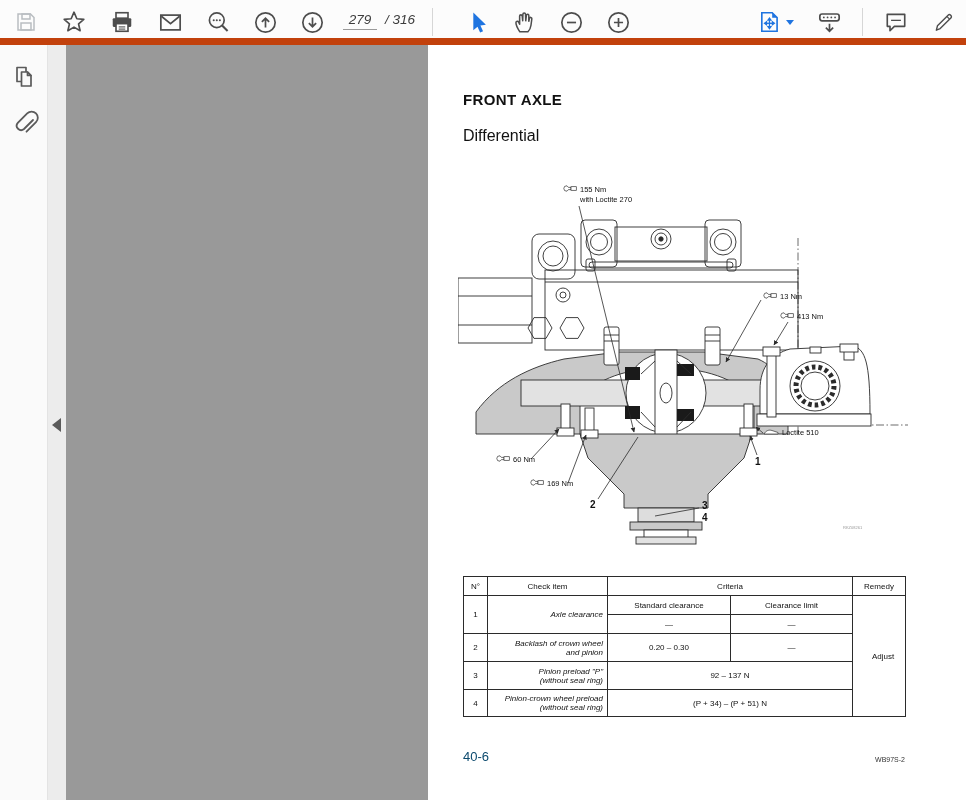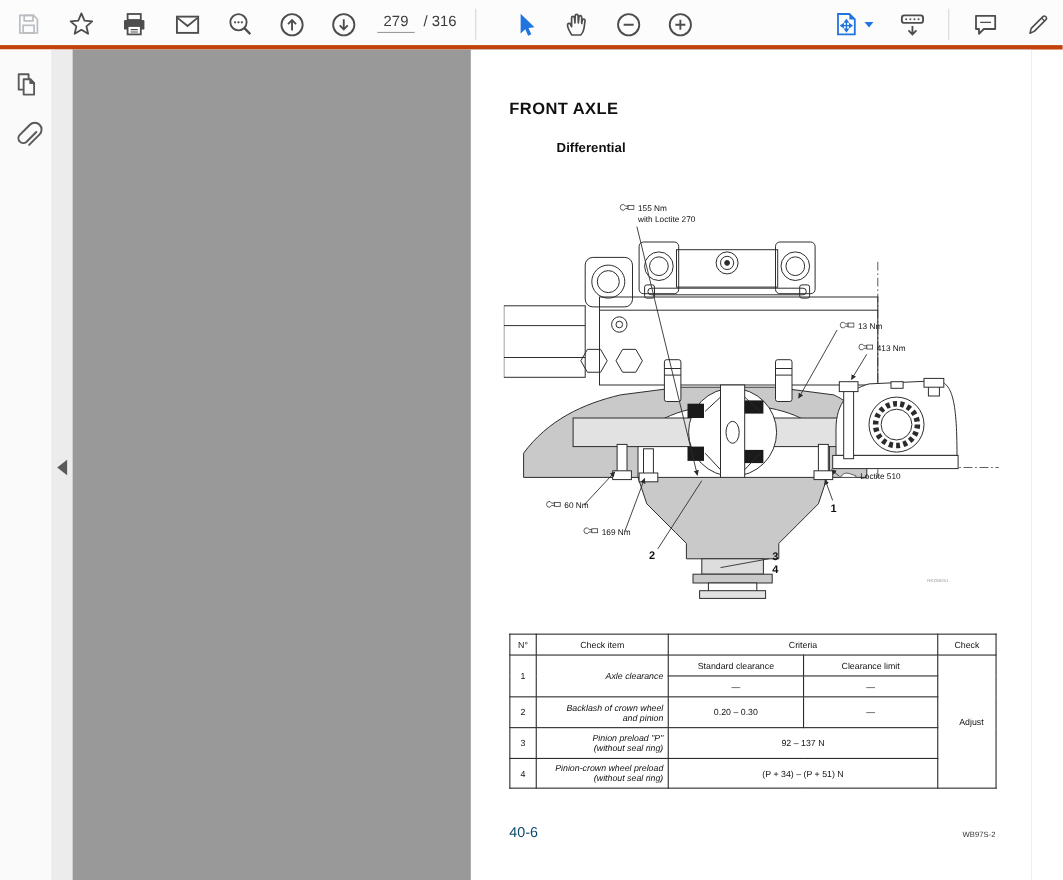--- a/index.html
+++ b/index.html
@@ -1,21 +1,21 @@
 <!DOCTYPE html>
 <html><head>
 <meta charset="utf-8">
 <style>
   * { margin:0; padding:0; box-sizing:border-box; }
   html,body { width:966px; height:800px; overflow:hidden; background:#fff;
               font-family:"Liberation Sans", sans-serif; }
 
   
   .toolbar { position:absolute; left:0; top:0; width:966px; height:45px;
-             background:#fcfcfc; border-bottom:4px solid #c2410c; }
+             background:#fcfcfc; border-bottom:7px solid #c2410c;font-style:italic; }
   .tb { position:absolute; top:9px; width:26px; height:26px; display:flex;
         align-items:center; justify-content:center; cursor:pointer; }
   .tb svg { display:block; }
   .tb-sep { position:absolute; top:8px; width:1px; height:28px; background:#d6d6d6; }
   .page-field { position:absolute; left:343px; top:12px; font-size:13.5px; color:#3c3c3c; }
   .page-field .cur { display:inline-block; min-width:34px; text-align:center;
                      border-bottom:1px solid #9a9a9a; padding-bottom:2px; }
   .page-field .tot { margin-left:8px; color:#3c3c3c; }
   .zoom-field { position:absolute; left:652px; top:12px; font-size:13.5px; color:#3c3c3c;
                 border-bottom:1px solid #b5b5b5; padding:0 6px 3px 6px; display:flex;
@@ -33,21 +33,21 @@
   .rail-strip { width:18px; background:#ececec; position:relative; }
   .collapse-tri { position:absolute; left:4px; top:373px; width:0; height:0; cursor:pointer;
                   border-top:7px solid transparent; border-bottom:7px solid transparent;
                   border-right:9px solid #5a5a5a; }
   .canvas { flex:1; background:#999999; position:relative; overflow:hidden; }
   .pdf-page { position:absolute; left:362px; top:0; width:534px; height:755px; background:#ffffff; }
 
   
   .doc-title { position:absolute; left:35px; top:46px; font-size:15px; font-weight:bold;
                color:#111; letter-spacing:0.4px; }
-  .doc-sub   { position:absolute; left:35px; top:82px; font-size:12px; font-weight:bold; color:#111;margin-left:43px; }
+  .doc-sub   { position:absolute; left:35px; top:82px; font-size:16px; font-weight:normal; color:#111; }
   .diagram   { position:absolute; left:30px; top:133px; }
   .unit-label{ position:absolute; left:35px; top:518px; width:442px; text-align:right;
                font-size:8px; color:#111; }
   .crit-table{ position:absolute; left:35px; top:531px; width:442px; border-collapse:collapse;
                table-layout:fixed; font-size:8px; color:#111; }
   .crit-table td { border:1px solid #2b2b2b; padding:1px 4px; vertical-align:middle; }
   .crit-table .hd { text-align:center; font-weight:normal; }
   .crit-table .c  { text-align:center; }
   .crit-table .num{ text-align:center; }
   .crit-table .item { text-align:right; padding-left:6px;font-style:italic; }
@@ -348,21 +348,21 @@
             <col style="width:120px">
             <col style="width:123px">
             <col style="width:122px">
             <col style="width:53px">
           </colgroup>
         <tbody>
             <tr style="height:19px">
           <td class="hd">N°</td>
           <td class="hd">Check item</td>
           <td class="hd" colspan="2">Criteria</td>
-          <td class="hd">Check</td>
+          <td class="hd">Remedy</td>
         </tr>
         <tr style="height:19px">
           <td class="num" rowspan="2">1</td>
           <td class="item" rowspan="2">Axle clearance</td>
           <td class="c">Standard clearance</td>
           <td class="c">Clearance limit</td>
           <td class="remedy" rowspan="5">Adjust</td>
         </tr>
         <tr style="height:19px">
           <td class="c">—</td>

